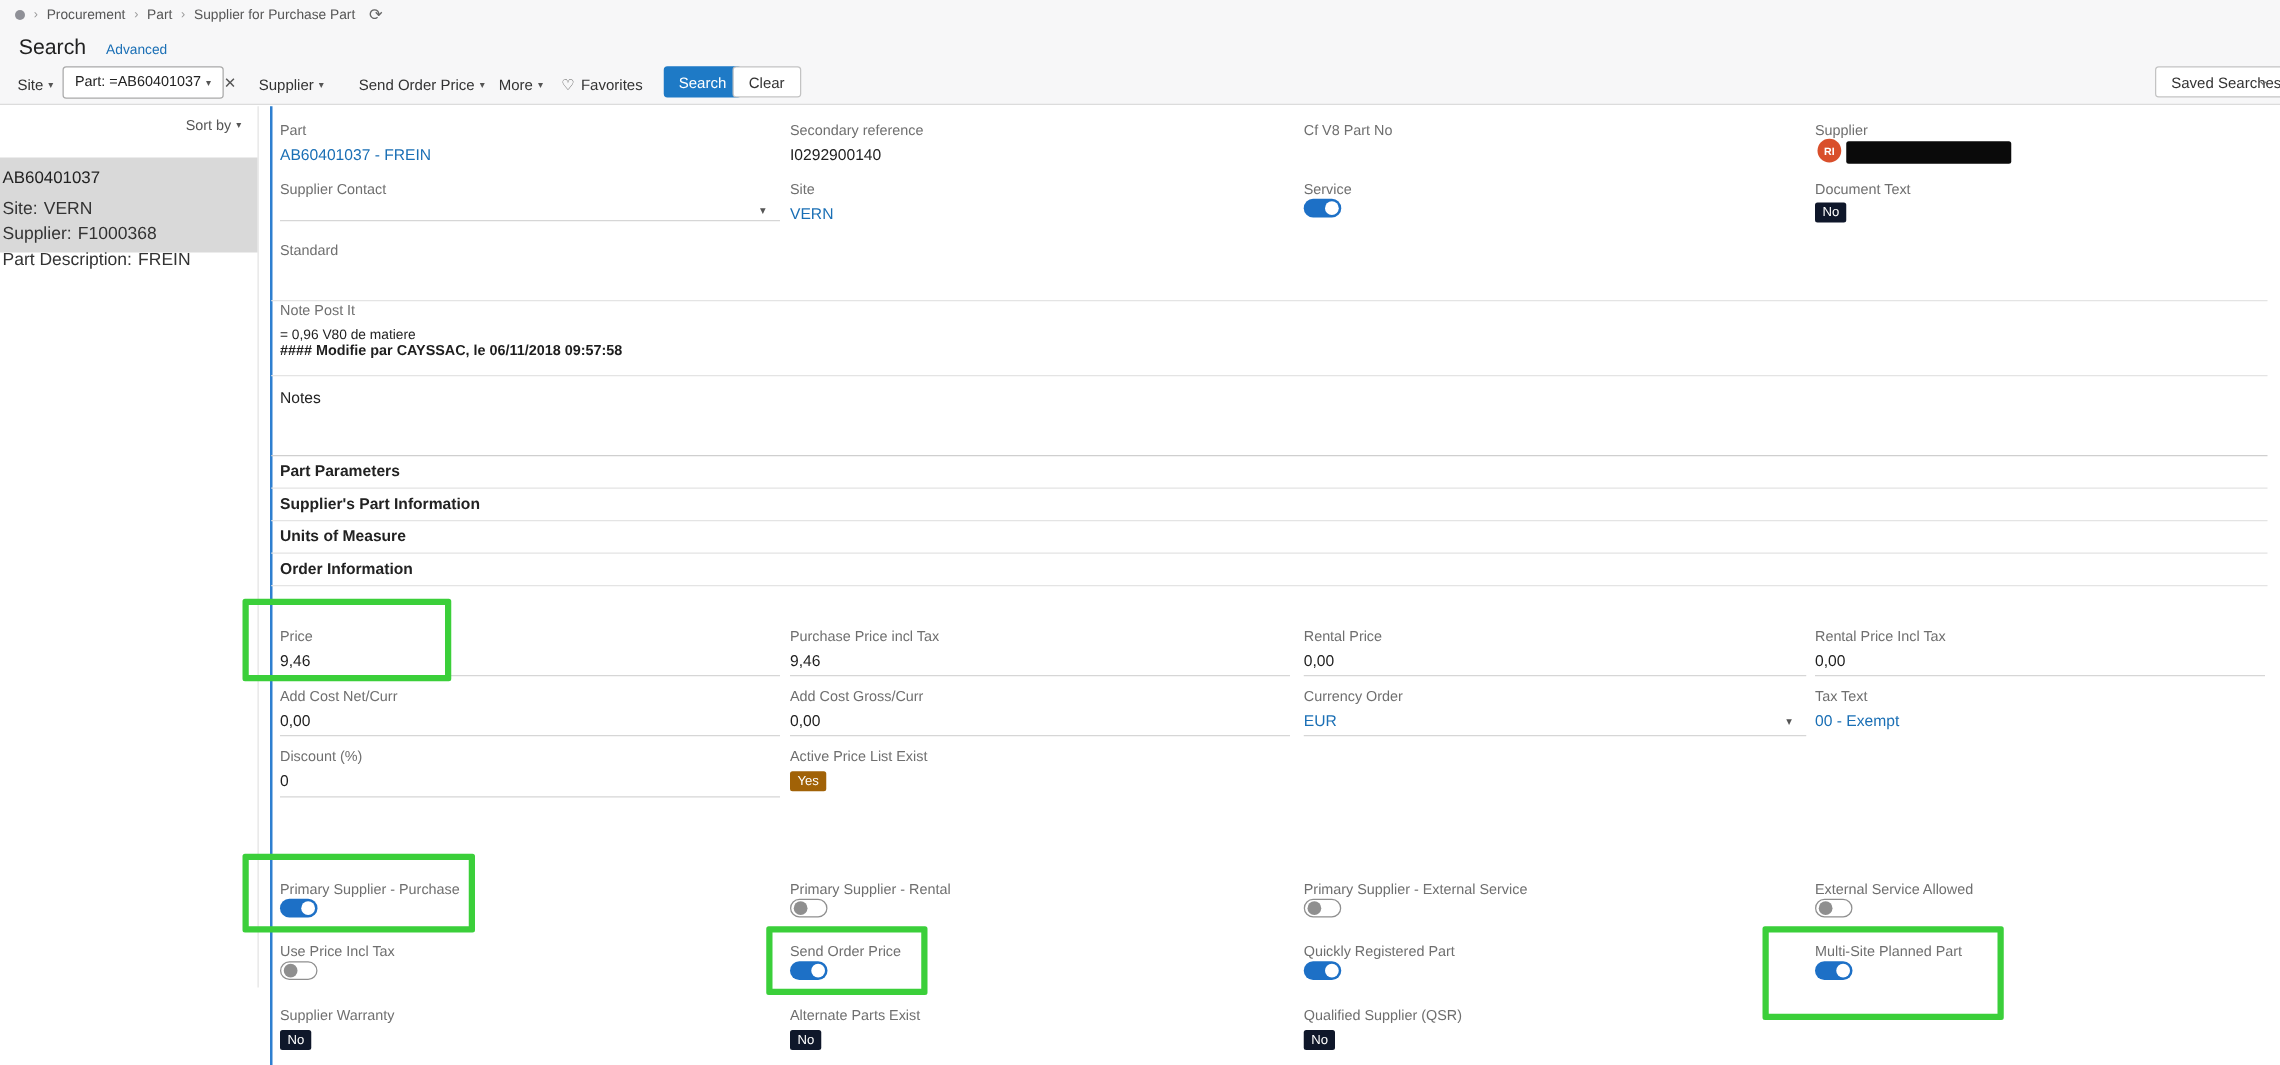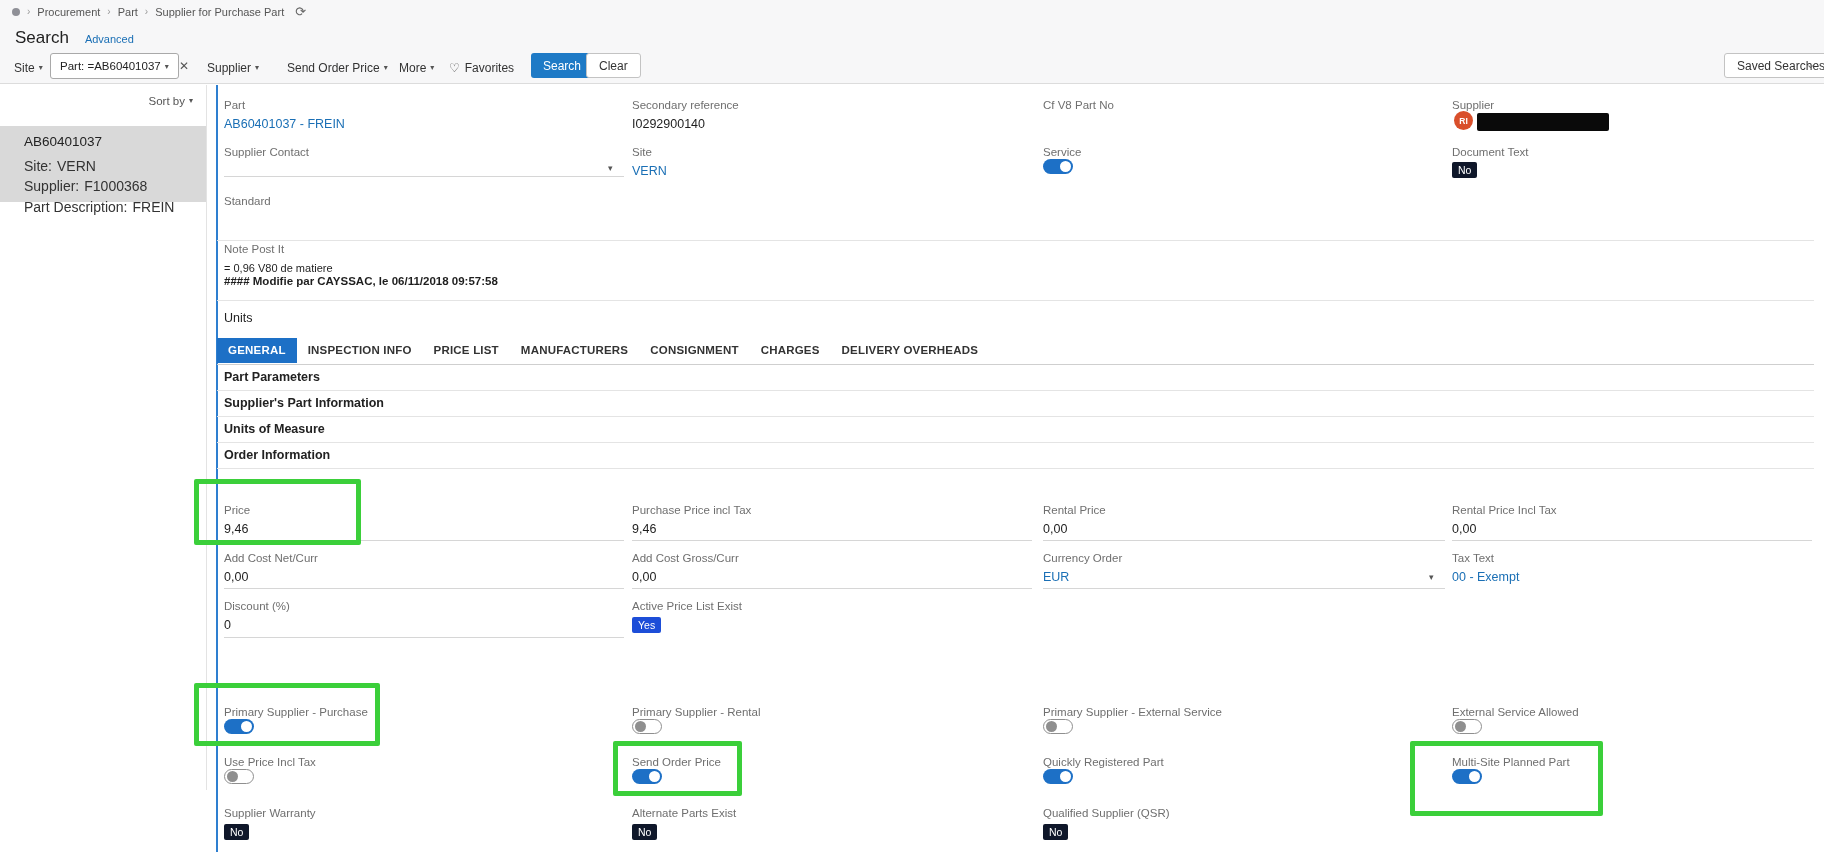--- a/index.html
+++ b/index.html
@@ -23,42 +23,42 @@
   .chip-x { position:absolute; left:179px; top:59px; font-size:12px; color:#555; }
   .btn { position:absolute; height:25px; display:flex; align-items:center; padding:0 12px; font-size:12px; border-radius:3px; white-space:nowrap; }
   .btn-primary { background:#1e7ac6; color:#fff; }
   .btn-plain { background:#fff; color:#333; border:1px solid #c3c3c3; }
   .heart { font-size:12px; color:#555; margin-right:5px; }
   .panel-chev { position:absolute; left:1806px; top:58px; font-size:11px; color:#666; }
 
   
   .sidebar { position:absolute; left:0; top:85px; width:207px; height:705px; background:#fff; border-right:1px solid #e3e3e3; }
   .sortby { position:absolute; right:13px; top:10px; font-size:11.5px; color:#555; }
-  .side-card { position:absolute; left:0; top:41px; width:206px; height:76px; background:#d9d9d9; padding:8px 24px; }
+  .side-card { position:absolute; left:0; top:41px; width:206px; height:76px; background:#d9d9d9; padding:8px 2px; }
   .side-card-title { font-size:13.5px; color:#222; margin-bottom:7px; }
   .side-row { font-size:14px; color:#333; line-height:1.45; white-space:nowrap; }
   .side-row .v { margin-left:5px; }
 
   
   .blue-edge { position:absolute; left:216px; top:85px; width:2px; height:767px; background:#2e7fd0; }
   .lbl { position:absolute; font-size:11.5px; color:#6f6f6f; white-space:nowrap; }
   .val { position:absolute; font-size:12.5px; color:#1e1e1e; white-space:nowrap; }
   .link { color:#1a6fb5; }
   .bold { font-weight:700; }
   .uline { position:absolute; height:1px; background:#d6d6d6; }
   .hline { position:absolute; height:1px; background:#e4e4e4; }
   .caret { position:absolute; font-size:9px; color:#555; }
   .sect { position:absolute; font-size:12.5px; font-weight:700; color:#222; white-space:nowrap; }
 
   .avatar { position:absolute; left:1454px; top:111px; width:19px; height:19px; border-radius:50%; background:#d94f2b; color:#fff; font-size:8.5px; font-weight:700; display:flex; align-items:center; justify-content:center; }
   .redaction { position:absolute; left:1477px; top:113px; width:132px; height:18px; background:#0a0a0a; border-radius:2px; }
 
   .badge { position:absolute; font-size:10.5px; color:#fff; padding:3px 6px 2px; border-radius:2px; line-height:1; }
   .badge.gray { background:#0f172a; }
-  .badge.blue { background:#1d4ed8; }
+  .badge.blue { background:#a16207; }
 
   .toggle { position:absolute; width:30px; height:15px; border-radius:8px; }
   .toggle.on { background:#1d70c6; }
   .toggle.on .knob { position:absolute; right:2px; top:2px; width:11px; height:11px; border-radius:50%; background:#fff; }
   .toggle.off { background:#fff; border:1px solid #8f8f8f; }
   .toggle.off .knob { position:absolute; left:2px; top:1px; width:11px; height:11px; border-radius:50%; background:#8f8f8f; }
 
   .tabs { position:absolute; left:217px; top:338px; display:flex; }
   .tab { font-size:11.5px; font-weight:600; color:#333; padding:6px 11px 7px; letter-spacing:.2px; white-space:nowrap; }
   .tab.selected { background:#1d70c6; color:#fff; }
@@ -144,31 +144,22 @@
 
   <span class="lbl" style="left:224px;top:195px">Standard</span>
 
   <span class="hline" style="left:217px;top:240px;width:1597px"></span>
 
   <span class="lbl" style="left:224px;top:243px">Note Post It</span>
   <span class="val" style="left:224px;top:262px;font-size:11px">= 0,96 V80 de matiere</span>
   <span class="val bold" style="left:224px;top:275px;font-size:11.5px">#### Modifie par CAYSSAC, le 06/11/2018 09:57:58</span>
 
   <span class="hline" style="left:217px;top:300px;width:1597px"></span>
-  <span class="sect" style="left:224px;top:311px;font-weight:400">Units</span>
-
-  <div class="tabs">
-    <span class="tab selected">GENERAL</span>
-    <span class="tab">INSPECTION INFO</span>
-    <span class="tab">PRICE LIST</span>
-    <span class="tab">MANUFACTURERS</span>
-    <span class="tab">CONSIGNMENT</span>
-    <span class="tab">CHARGES</span>
-    <span class="tab">DELIVERY OVERHEADS</span>
-  </div>
+  <span class="sect" style="left:224px;top:311px;font-weight:400">Notes</span>
+
   <span class="hline" style="left:217px;top:364px;width:1597px;background:#cfcfcf"></span>
 
   <span class="sect" style="left:224px;top:370px">Part Parameters</span>
   <span class="hline" style="left:217px;top:390px;width:1597px"></span>
   <span class="sect" style="left:224px;top:396px">Supplier's Part Information</span>
   <span class="hline" style="left:217px;top:416px;width:1597px"></span>
   <span class="sect" style="left:224px;top:422px">Units of Measure</span>
   <span class="hline" style="left:217px;top:442px;width:1597px"></span>
   <span class="sect" style="left:224px;top:448px">Order Information</span>
   <span class="hline" style="left:217px;top:468px;width:1597px"></span>

